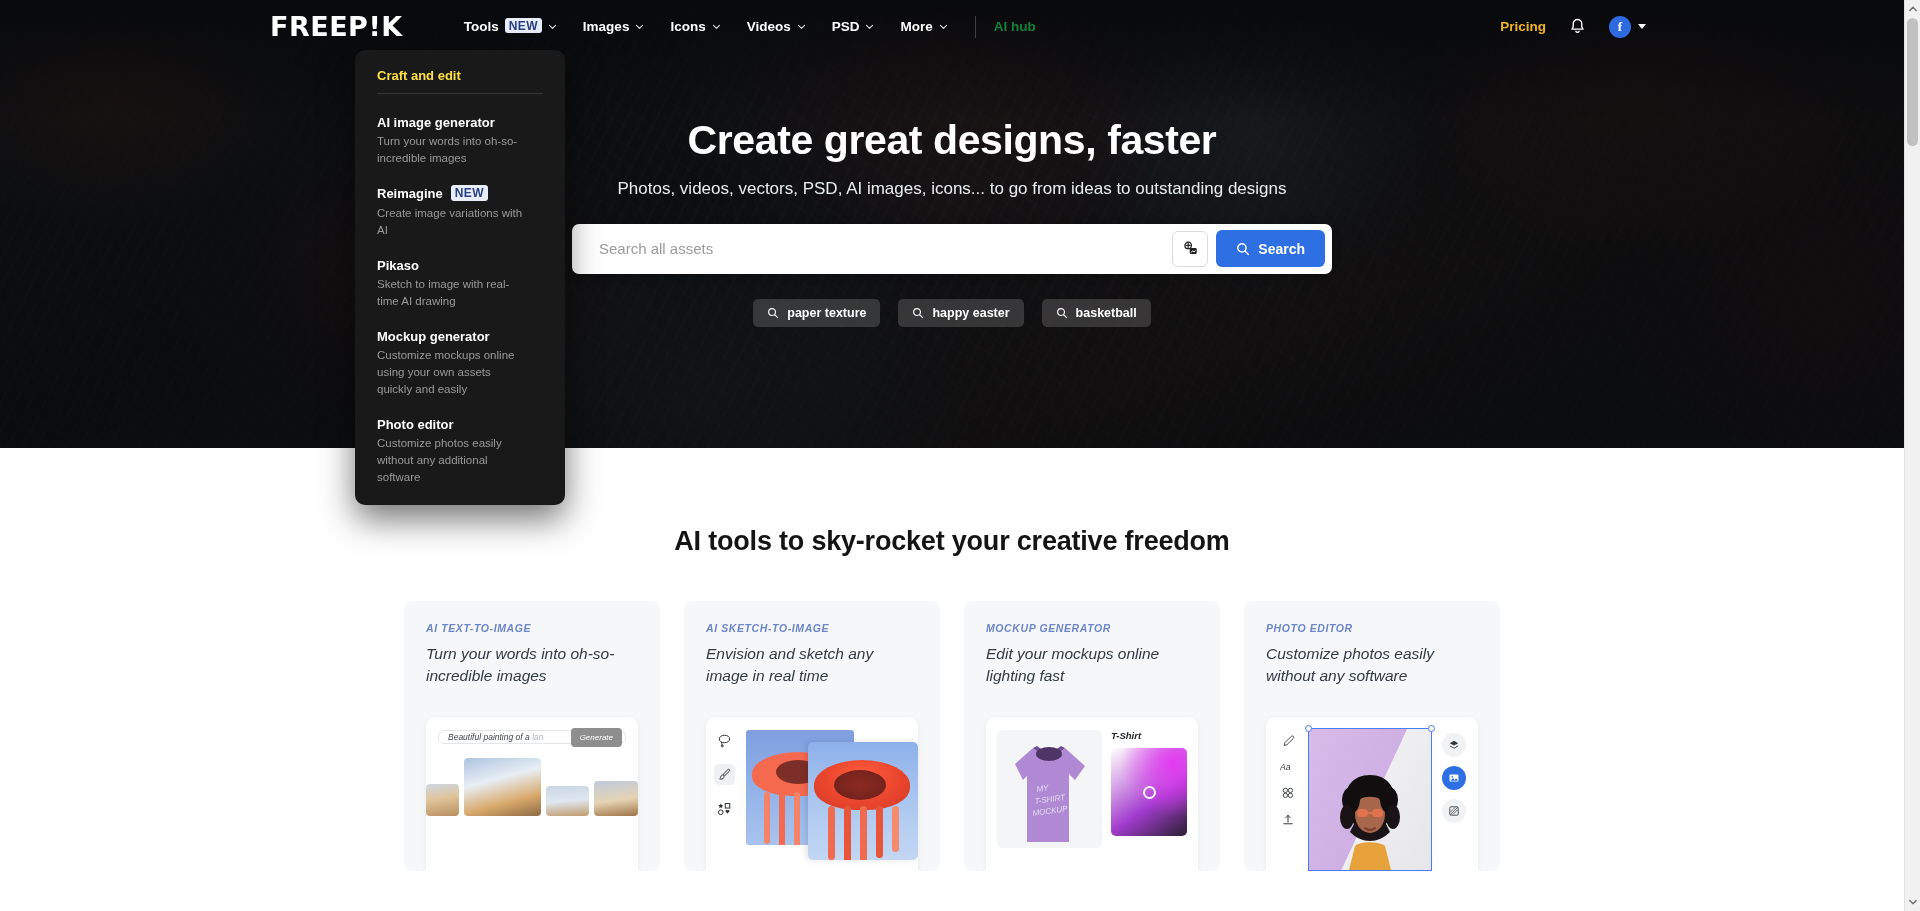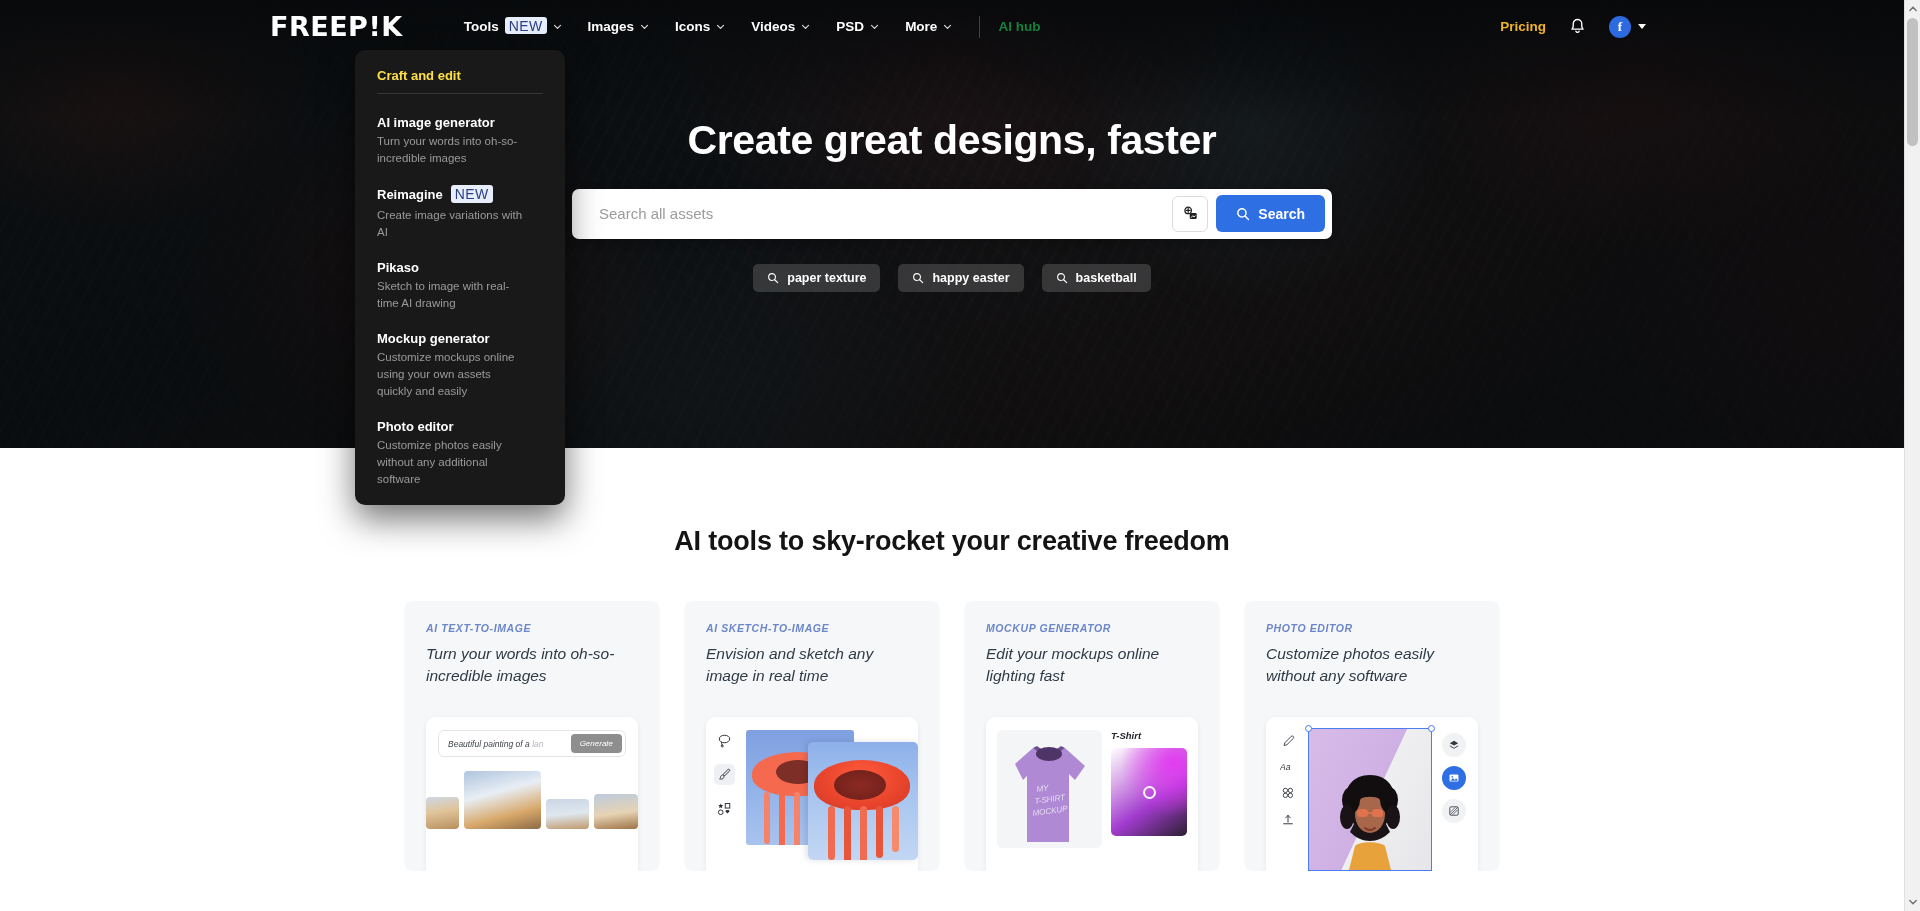--- a/index.html
+++ b/index.html
@@ -59,21 +59,21 @@
     user-select:none;
   }
   .nav-links { display:flex; align-items:center; margin-left:48px; gap:0px; }
   .nav-item {
     display:flex; align-items:center; gap:6px;
     padding:8px 13px; color:#fff; font-size:13.5px; font-weight:700;
     cursor:pointer; white-space:nowrap;
   }
   .nav-item.active { color:#fff; }
   .badge-new {
-    background:#e8eefc; color:#2b3f86; font-size:14px; font-weight:400;
+    background:#e8eefc; color:#2b3f86; font-size:12px; font-weight:700;
     border-radius:3px; padding:2px 4px 1.5px; letter-spacing:.4px;
     line-height:1; position:relative; top:-1px;
   }
   .chev { width:9px; height:9px; opacity:.85; }
   .nav-sep { width:1px; height:22px; background:rgba(255,255,255,.22); margin:0 14px; }
   .ai-hub { color:#15803d; font-size:13.5px; font-weight:700; cursor:pointer; padding:8px 4px; }
   .nav-right { margin-left:auto; display:flex; align-items:center; gap:22px; margin-right:258px; }
   .pricing { color:#f0b429; font-size:13.5px; font-weight:700; cursor:pointer; }
   .bell { width:19px; height:19px; cursor:pointer; }
   .avatar-wrap { display:flex; align-items:center; gap:7px; cursor:pointer; }
@@ -172,21 +172,21 @@
   }
   .card-preview {
     position:absolute; left:22px; right:22px; top:116px; bottom:0;
     background:#fff; border-radius:9px 9px 0 0;
     box-shadow:0 1px 5px rgba(0,0,0,.07);
     overflow:hidden;
   }
 
   
   .p1-bar {
-    margin:13px 12px 0 12px; height:27px; border:1px solid #e3e5e8;
+    margin:13px 12px 0 12px; height:14px; border:1px solid #e3e5e8;
     border-radius:6px; display:flex; align-items:center; padding:0 3px 0 9px;
   }
   .p1-prompt { font-size:8.5px; color:#40464d; white-space:nowrap; overflow:hidden; flex:1; }
   .p1-prompt .dim { color:#b2b6bb; }
   .p1-gen {
     background:#8e8e8e; color:#fff; font-size:8px; font-weight:400;
     padding:5px 9px; border-radius:4px; white-space:nowrap;
   }
   .p1-thumbs { display:flex; align-items:flex-end; justify-content:center; gap:5px; margin-top:14px; }
   .p1-thumbs div { border-radius:4px; }
@@ -391,20 +391,21 @@
     <div class="dd-item">
       <div class="dd-item-head">
         <span class="dd-item-title">Photo editor</span>
       </div>
       <div class="dd-item-desc">Customize photos easily without any additional software</div>
     </div>
   </div>
 
   <div class="hero-content">
     <div class="hero-title">Create great designs, faster</div>
+    <div class="hero-sub">Photos, videos, vectors, PSD, AI images, icons... to go from ideas to outstanding designs</div>
 
     <div class="searchbar">
       <input class="search-input" type="text" placeholder="Search all assets" style="">
       <div class="img-search-btn">
         <svg width="17" height="17" viewBox="0 0 22 22" fill="none">
           <circle cx="8" cy="7" r="4.2" stroke="#1f1f1f" stroke-width="1.7"></circle>
           <path d="M8 4.2v5.6M5.6 7h4.8" stroke="#1f1f1f" stroke-width="1.5" stroke-linecap="round"></path>
           <rect x="10" y="10.2" width="9" height="8" rx="1.8" fill="#1f1f1f"></rect>
           <path d="M12 16l2-2.2 1.6 1.8 1.4-1.6" stroke="#fff" stroke-width="1.2" fill="none" stroke-linecap="round"></path>
         </svg>

